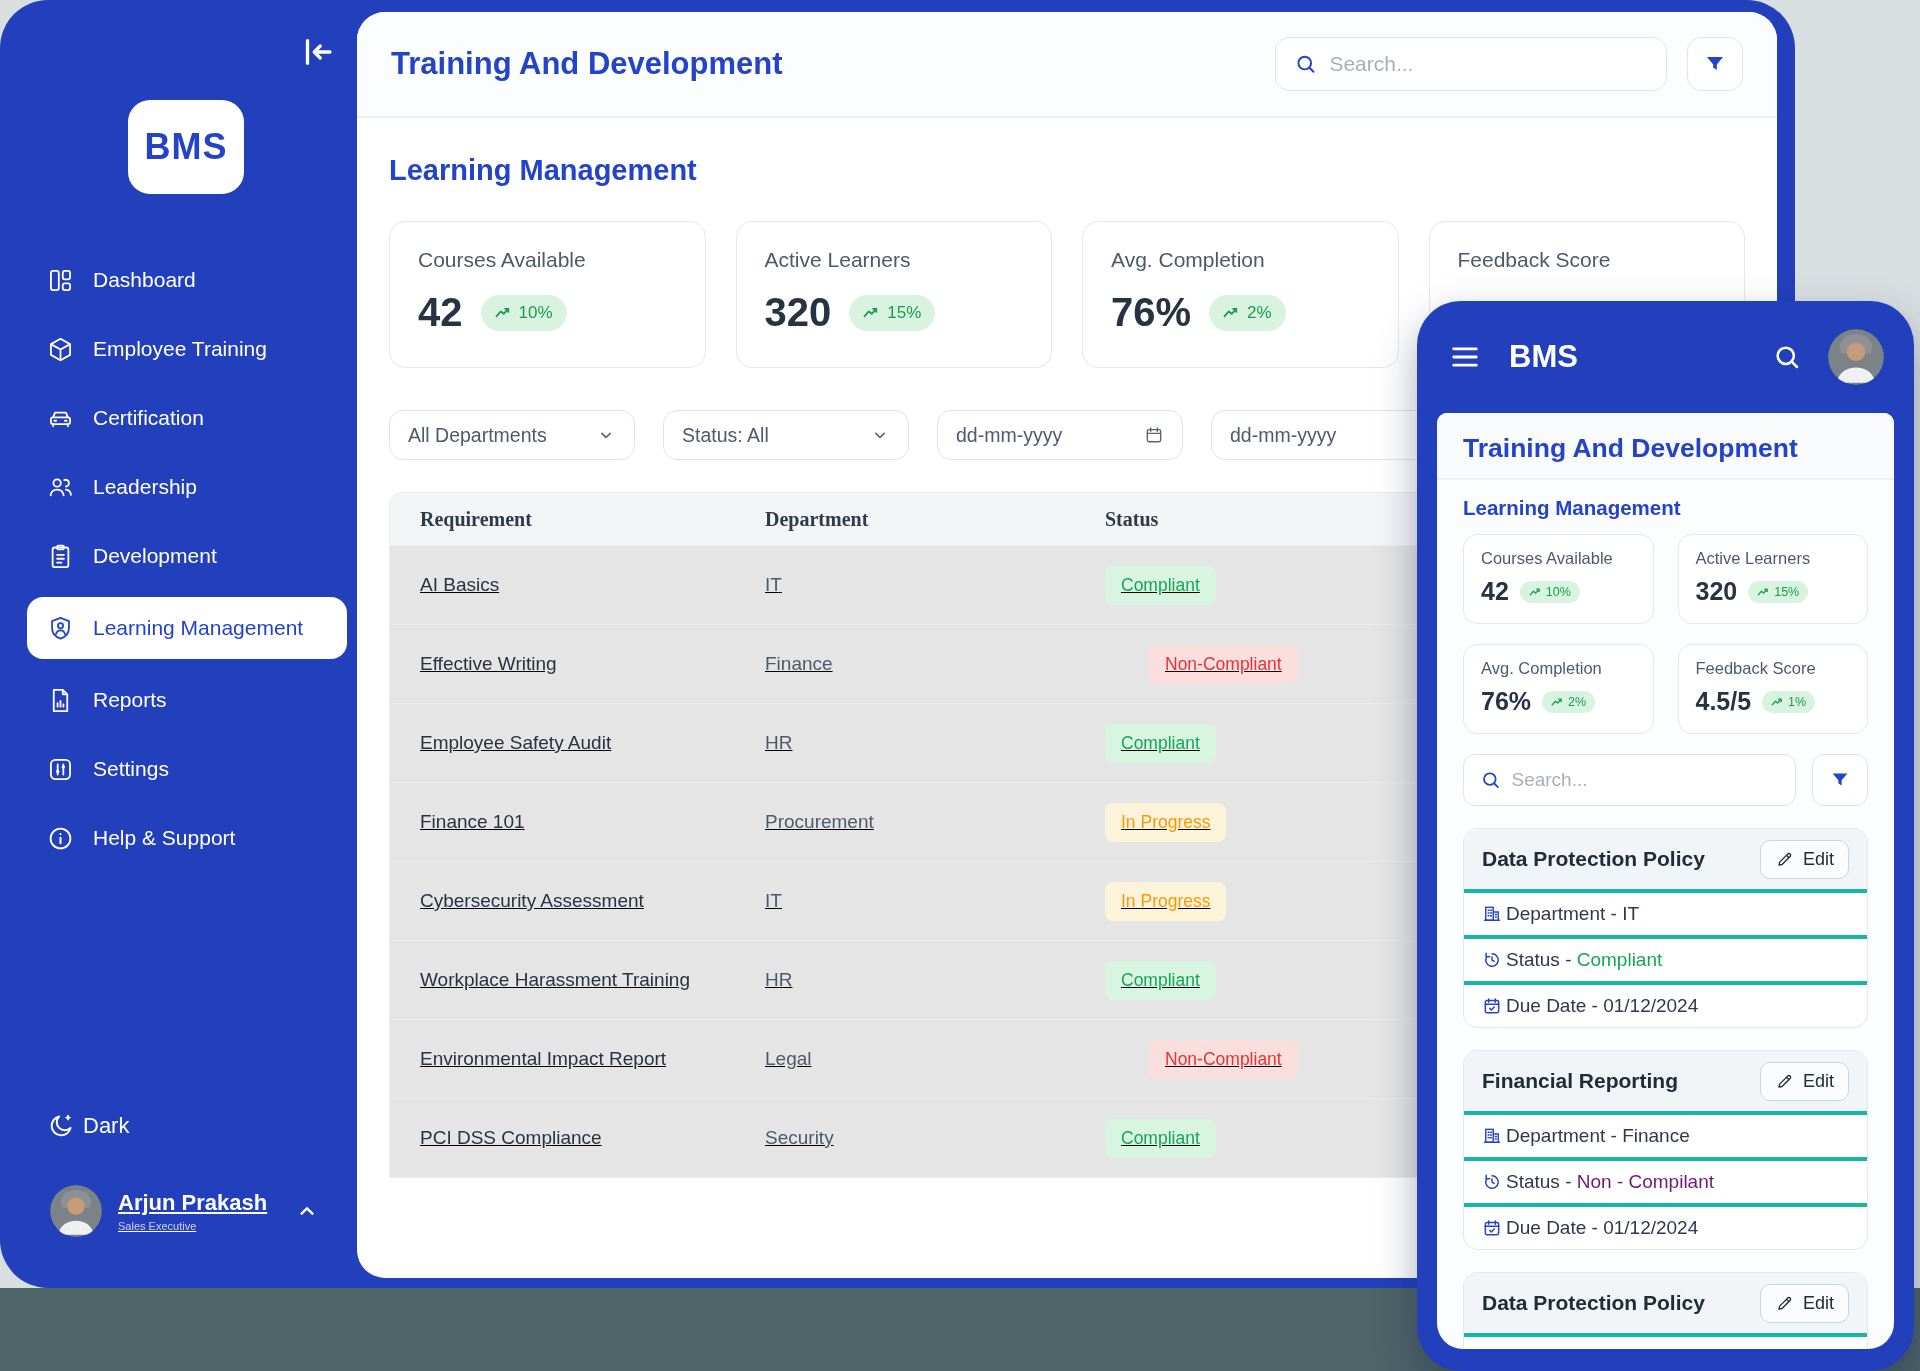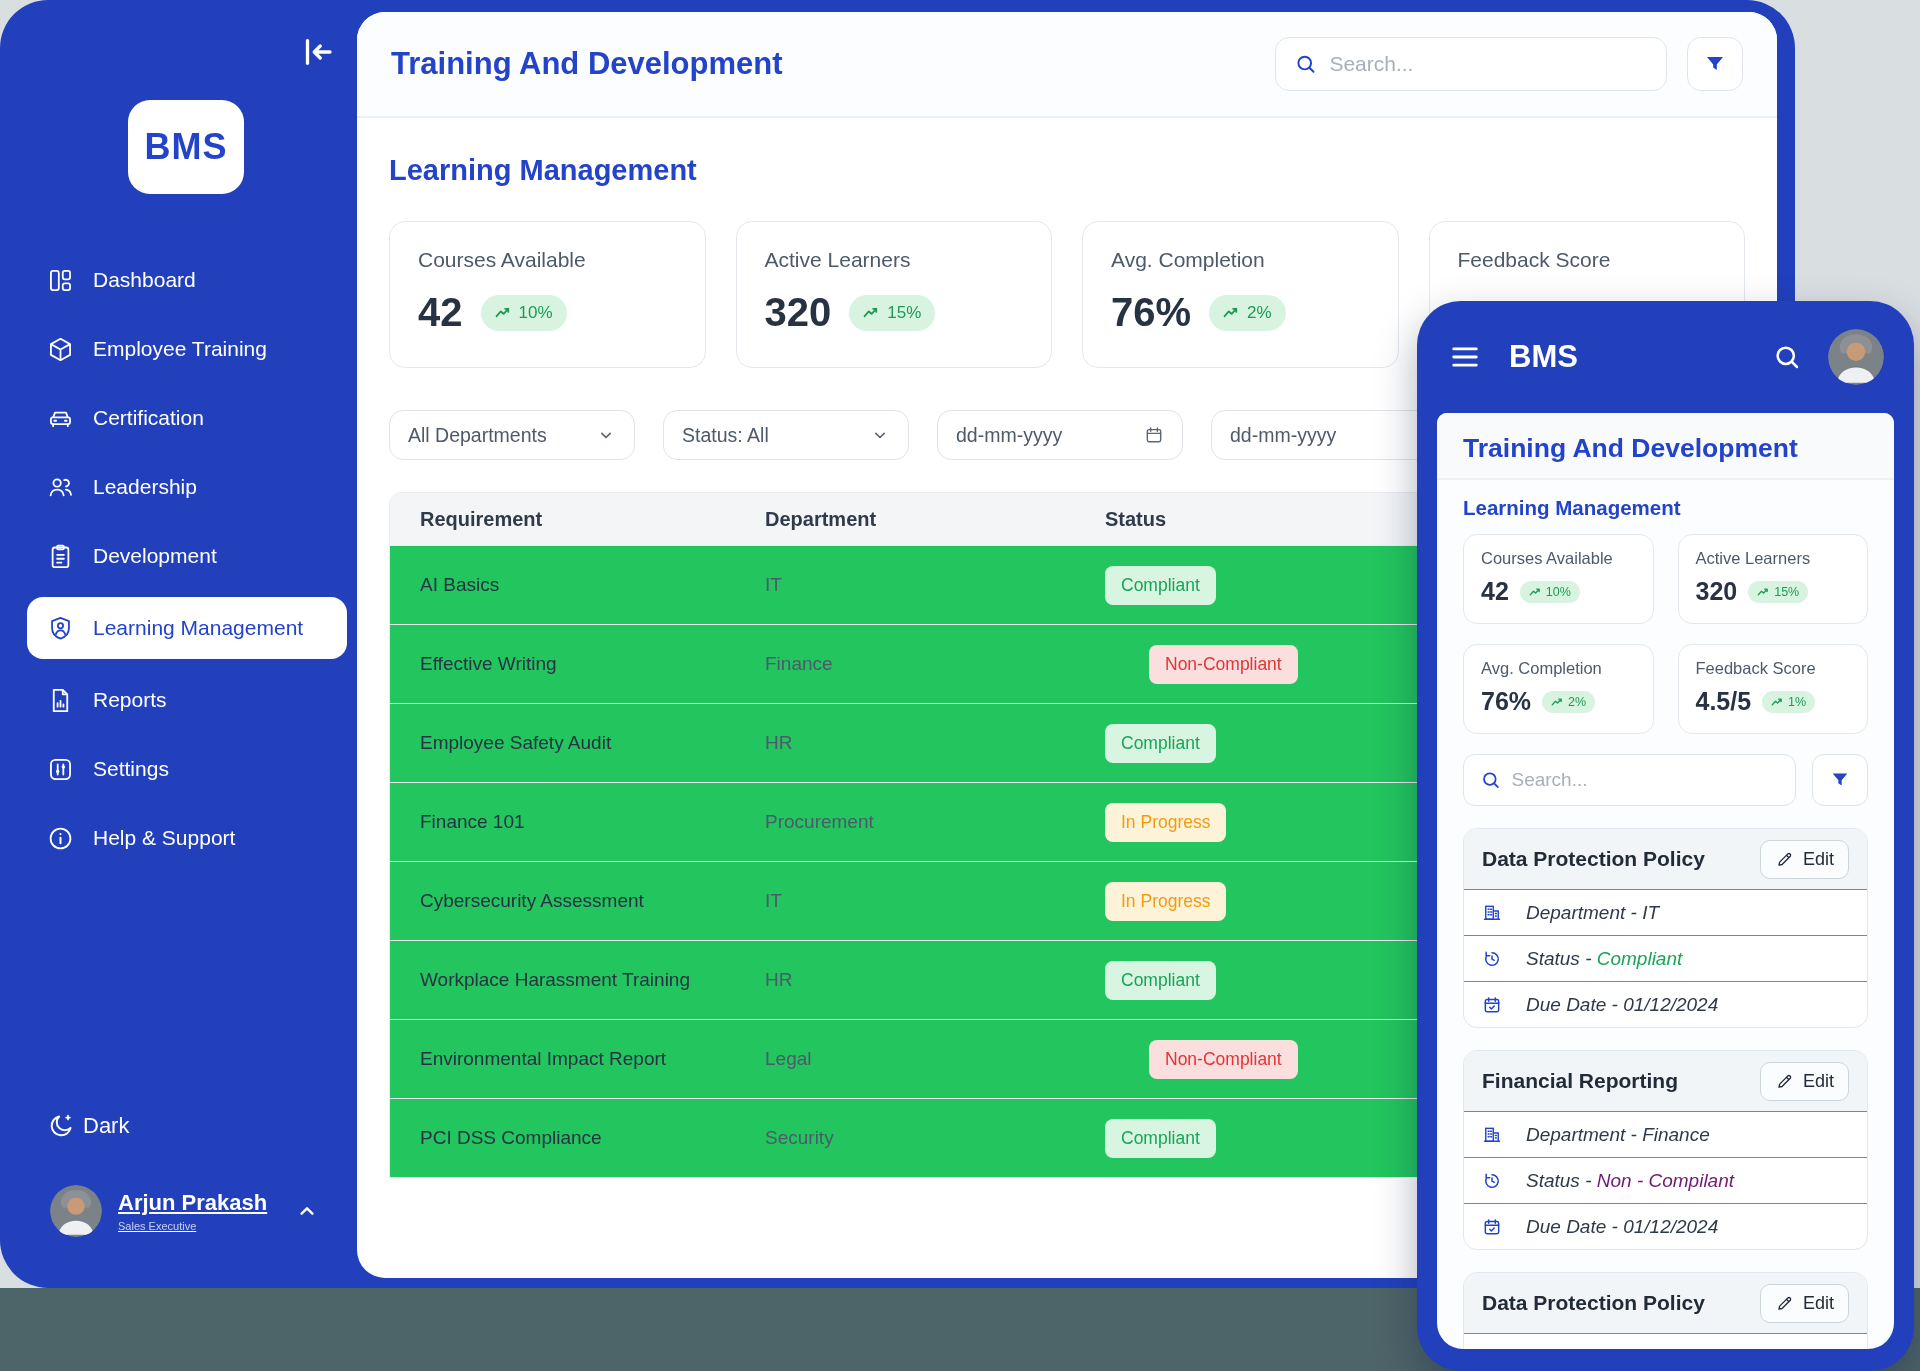--- a/index.html
+++ b/index.html
@@ -66,23 +66,23 @@
 
   .filters-row { display:flex; gap:28px; margin-top:42px; }
   .filter-pill { width:246px; height:50px; border:1.5px solid #dfe4ea; border-radius:14px;
     display:flex; align-items:center; padding:0 18px; font-size:19.5px; color:#4d5a6a;
     background:#fff; cursor:pointer; }
   .filter-pill .lbl { flex:1; }
   .filter-pill .ico { width:20px; height:20px; color:#5b6775; }
 
   .req-table { margin-top:32px; border:1px solid #e9edf0; border-radius:12px 12px 0 0; overflow:hidden; }
   .t-head { display:grid; grid-template-columns:345px 340px 1fr; padding:0 30px; height:52px;
-    align-items:center; background:#f3f5f7; font-size:20px; font-weight:bold; color:#2f3b4a; }
+    align-items:center; background:#f3f5f7; font-size:20px; font-weight:bold; color:#2f3b4a;font-family:Liberation Serif, serif; }
   .t-row { display:grid; grid-template-columns:345px 340px 1fr; padding:0 30px; height:79px;
-    align-items:center; border-top:1px solid #e9edf0; background:#22c55e; }
+    align-items:center; border-top:1px solid #e9edf0; background:#e5e5e5;text-decoration:underline; }
   .t-req { font-size:19px; color:#273243; }
   .t-dep { font-size:19px; color:#4d5a6a; }
   .pill { display:inline-block; padding:9px 16px; border-radius:8px; font-size:17.5px; justify-self:start; }
   .pill.ok   { background:#d8f5e1; color:#18a558; }
   .pill.bad  { background:#fbdede; color:#e23636;margin-left:44px; }
   .pill.warn { background:#fcf3d9; color:#f59b0b; }
 
   
   .phone { position:absolute; left:1417px; top:301px; width:497px; height:1070px;
     background:#2240bb; border-radius:44px; padding:0 20px; z-index:5;
@@ -113,22 +113,22 @@
   .m-search input::placeholder { color:#a7b0ba; }
   .m-filter-btn { width:56px; height:52px; border:1.5px solid #dfe4ea; border-radius:12px;
     display:flex; align-items:center; justify-content:center; color:#2343c9; background:#fff; cursor:pointer; }
   .m-filter-btn .ico { width:22px; height:22px; }
   .m-card { margin:22px 26px 0 26px; border:1.5px solid #e3e8ee; border-radius:14px; overflow:hidden; background:#fff; }
   .m-card-head { display:flex; align-items:center; height:60px; padding:0 18px; background:#f2f5f7; }
   .m-card-title { font-size:21px; font-weight:bold; color:#222b38; flex:1; }
   .edit-btn { display:flex; align-items:center; gap:9px; border:1.5px solid #ccd4dc; border-radius:10px;
     background:#fbfcfd; padding:8px 14px; font-size:18px; color:#222b38; cursor:pointer; }
   .edit-btn .ico { width:19px; height:19px; }
-  .m-card-row { display:flex; align-items:center; gap:24px; height:46px; padding:0 18px;
-    border-top:1px solid #14b8a6; font-size:19px; color:#2f3a49;font-style:italic; }
+  .m-card-row { display:flex; align-items:center; gap:4px; height:46px; padding:0 18px;
+    border-top:4px solid #14b8a6; font-size:19px; color:#2f3a49; }
   .m-card-row .ico { width:20px; height:20px; color:#2343c9; flex:0 0 20px; }
   .val-green { color:#18a558; }
   .val-red { color:#701a75; }
 </style>
 </head>
 <body>
 
 <svg width="0" height="0" style="position:absolute">
   <defs>
     <g id="i-trend">

